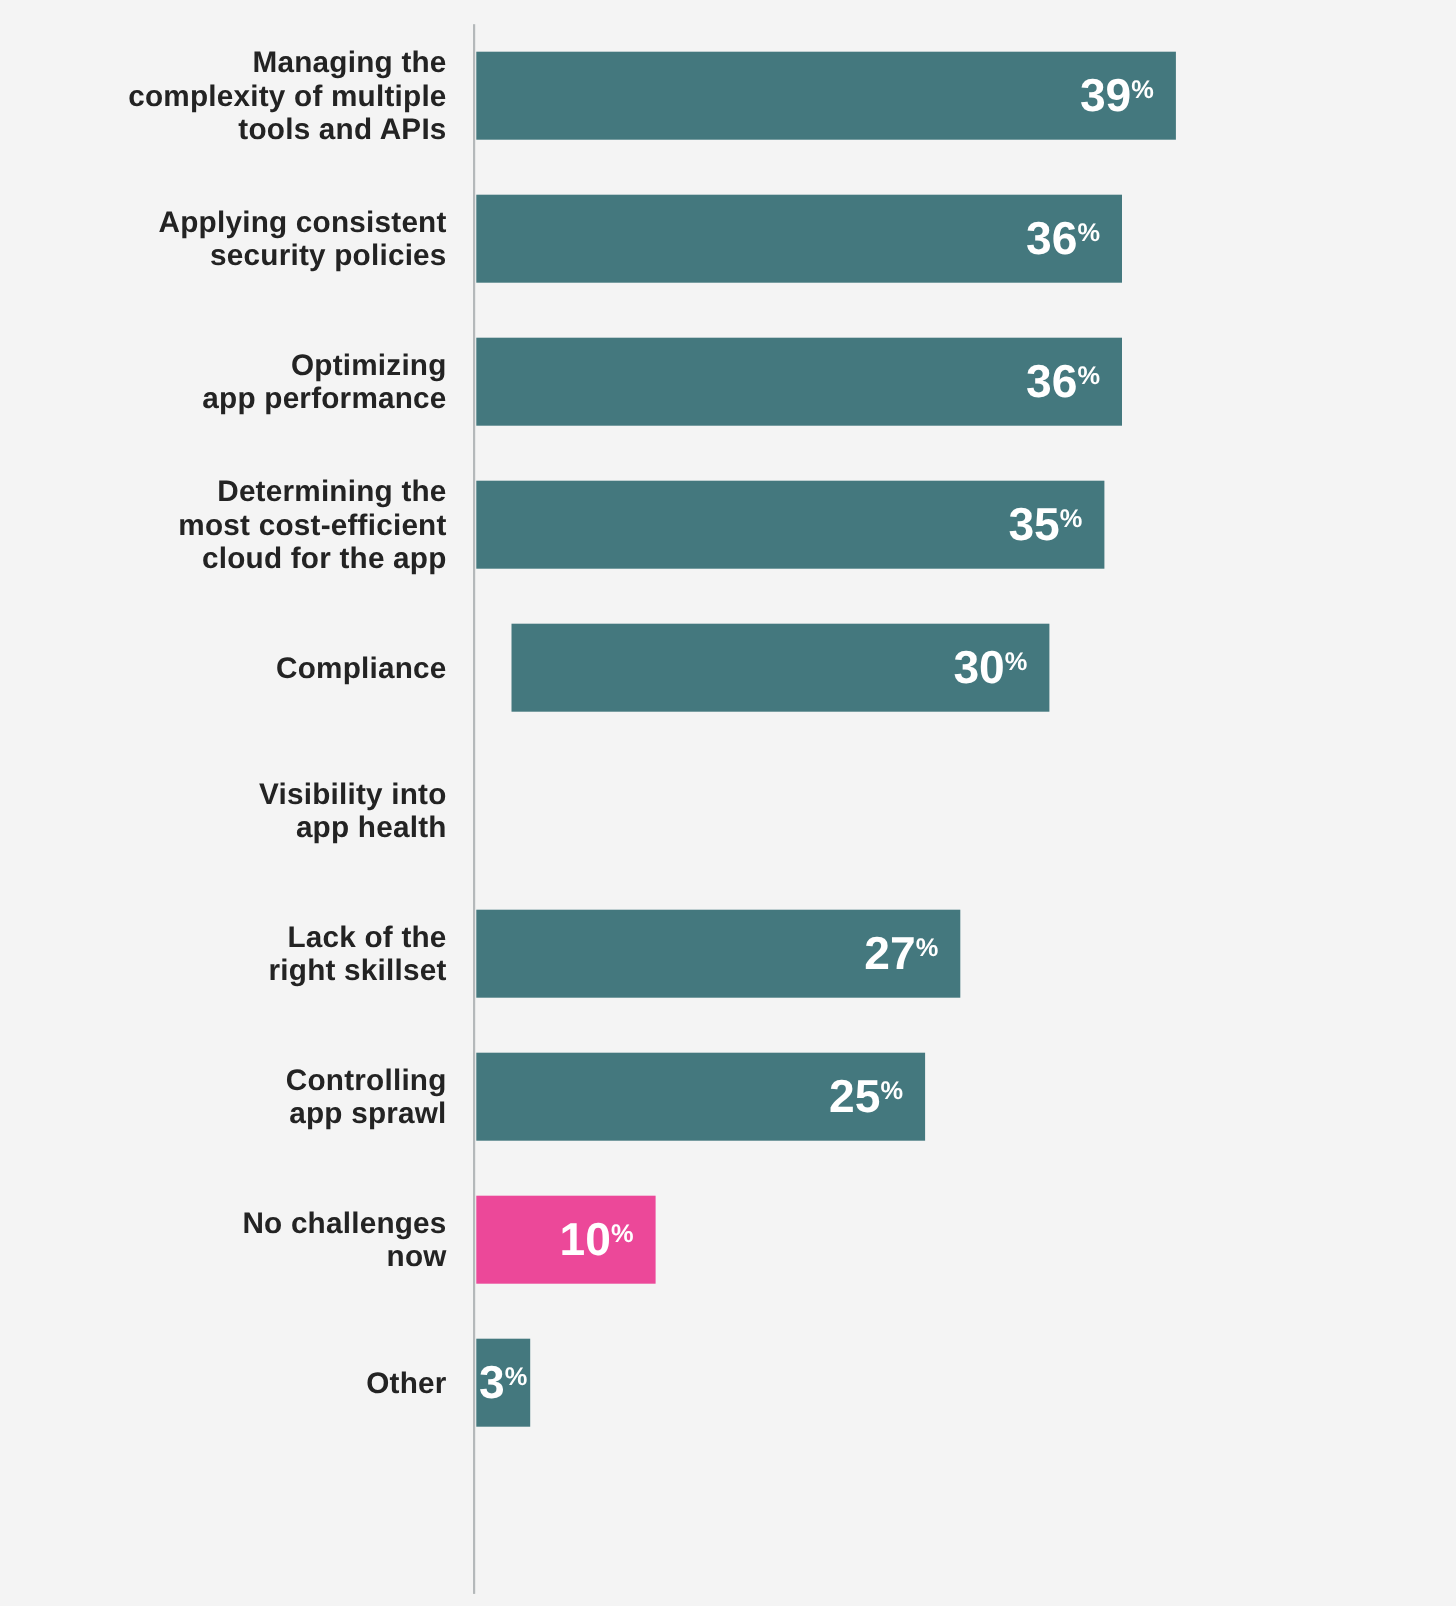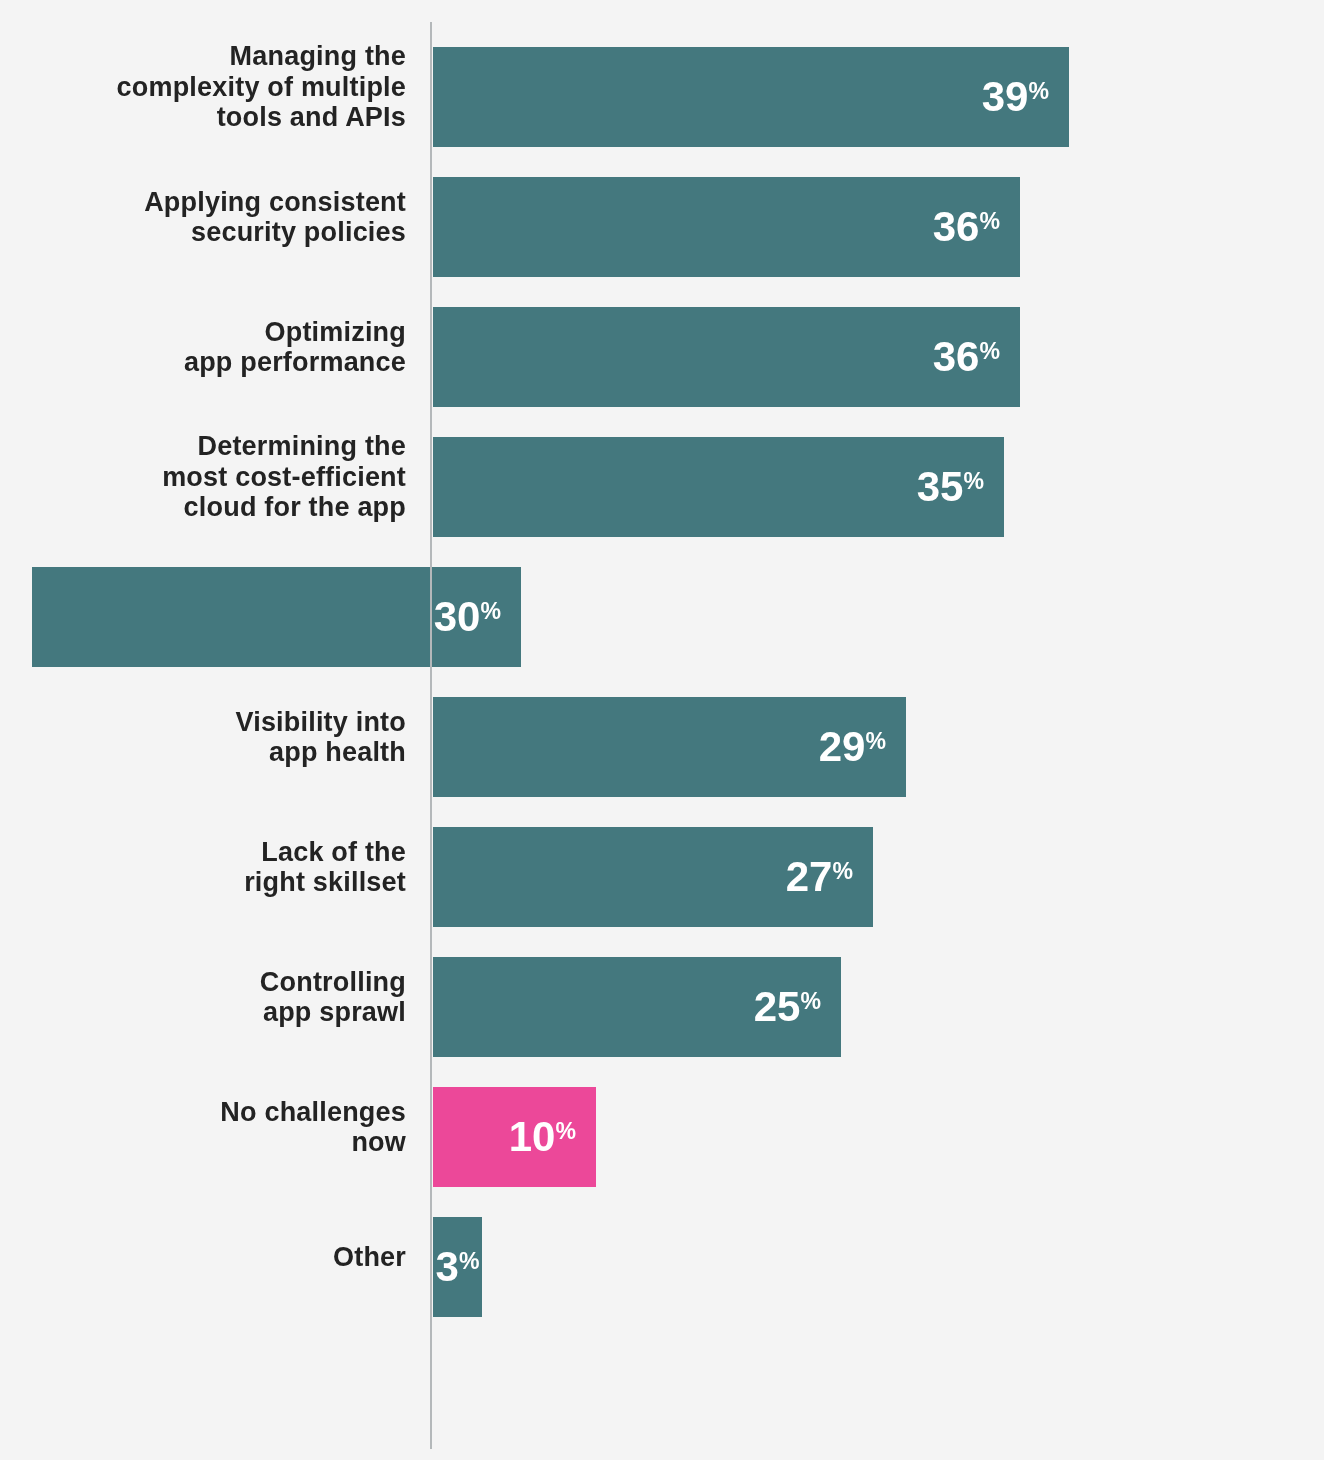--- a/index.html
+++ b/index.html
@@ -47,21 +47,21 @@
   }
   .label .line {
     display: block;
   }
   .bar-area {
     flex: 1;
     height: 80px;
     position: relative;
   }
   .bar {
-    height: 100px;
+    height: 80px;
     display: flex;
     align-items: center;
     justify-content: flex-end;
     box-sizing: border-box;
     padding-right: 20px;
   }
   .pct {
     font-weight: 700;
     font-size: 42px;
     white-space: nowrap;
@@ -122,35 +122,33 @@
           <span class="line">most cost-efficient</span>
           <span class="line">cloud for the app</span>
         </div>
         <div class="bar-area">
           <div class="bar" style="width: 571px; background: rgb(68, 120, 126);">
             <span class="pct" style="color: rgb(255, 255, 255);"><span class="num">35</span><span class="sym">%</span></span>
           </div>
         </div>
       </div>
       <div class="row">
+        <div class="label" style="color: rgb(35, 35, 35);">
+          <span class="line">Compliance</span>
+        </div>
         <div class="bar-area">
           <div class="bar" style="width: 489px; background: rgb(68, 120, 126); margin-left: 32px;">
             <span class="pct" style="color: rgb(255, 255, 255);"><span class="num">30</span><span class="sym">%</span></span>
           </div>
         </div>
       </div>
       <div class="row">
         <div class="label" style="color: rgb(35, 35, 35);">
           <span class="line">Visibility into</span>
           <span class="line">app health</span>
-        </div>
-        <div class="bar-area">
-          <div class="bar" style="width: 473px; background: rgb(68, 120, 126);">
-            <span class="pct" style="color: rgb(255, 255, 255);"><span class="num">29</span><span class="sym">%</span></span>
-          </div>
         </div>
       </div>
       <div class="row">
         <div class="label" style="color: rgb(35, 35, 35);">
           <span class="line">Lack of the</span>
           <span class="line">right skillset</span>
         </div>
         <div class="bar-area">
           <div class="bar" style="width: 440px; background: rgb(68, 120, 126);">
             <span class="pct" style="color: rgb(255, 255, 255);"><span class="num">27</span><span class="sym">%</span></span>

